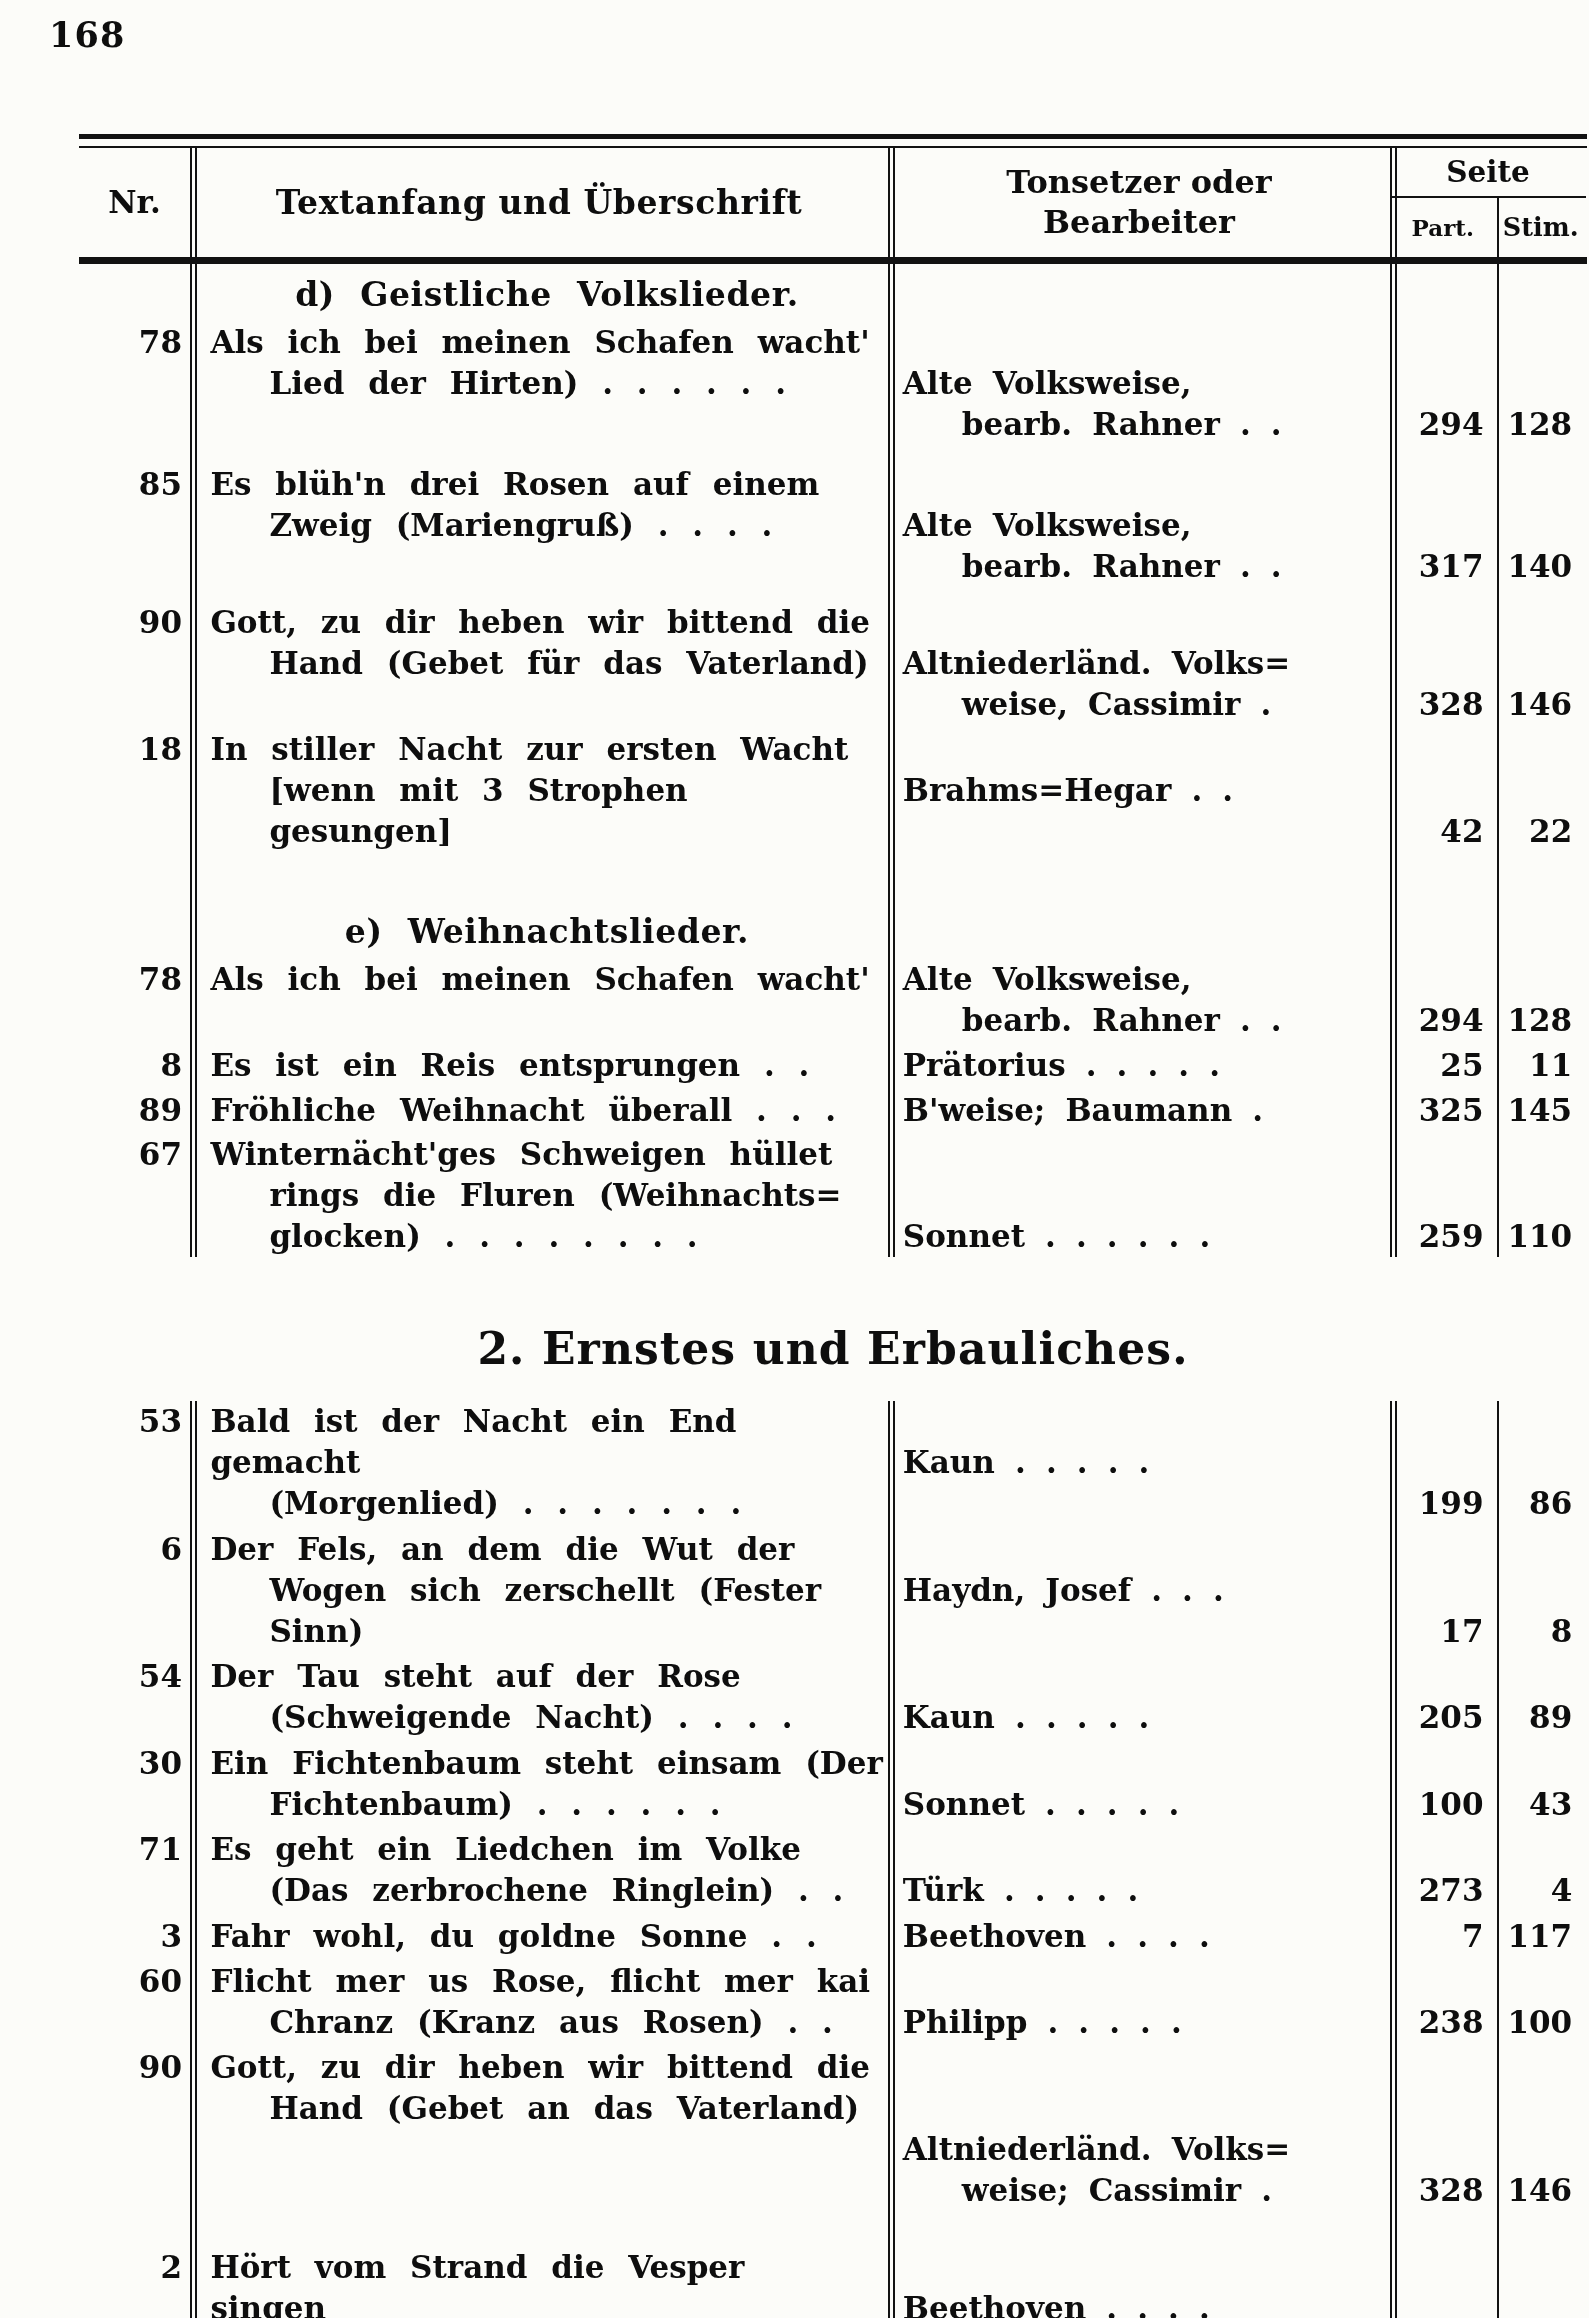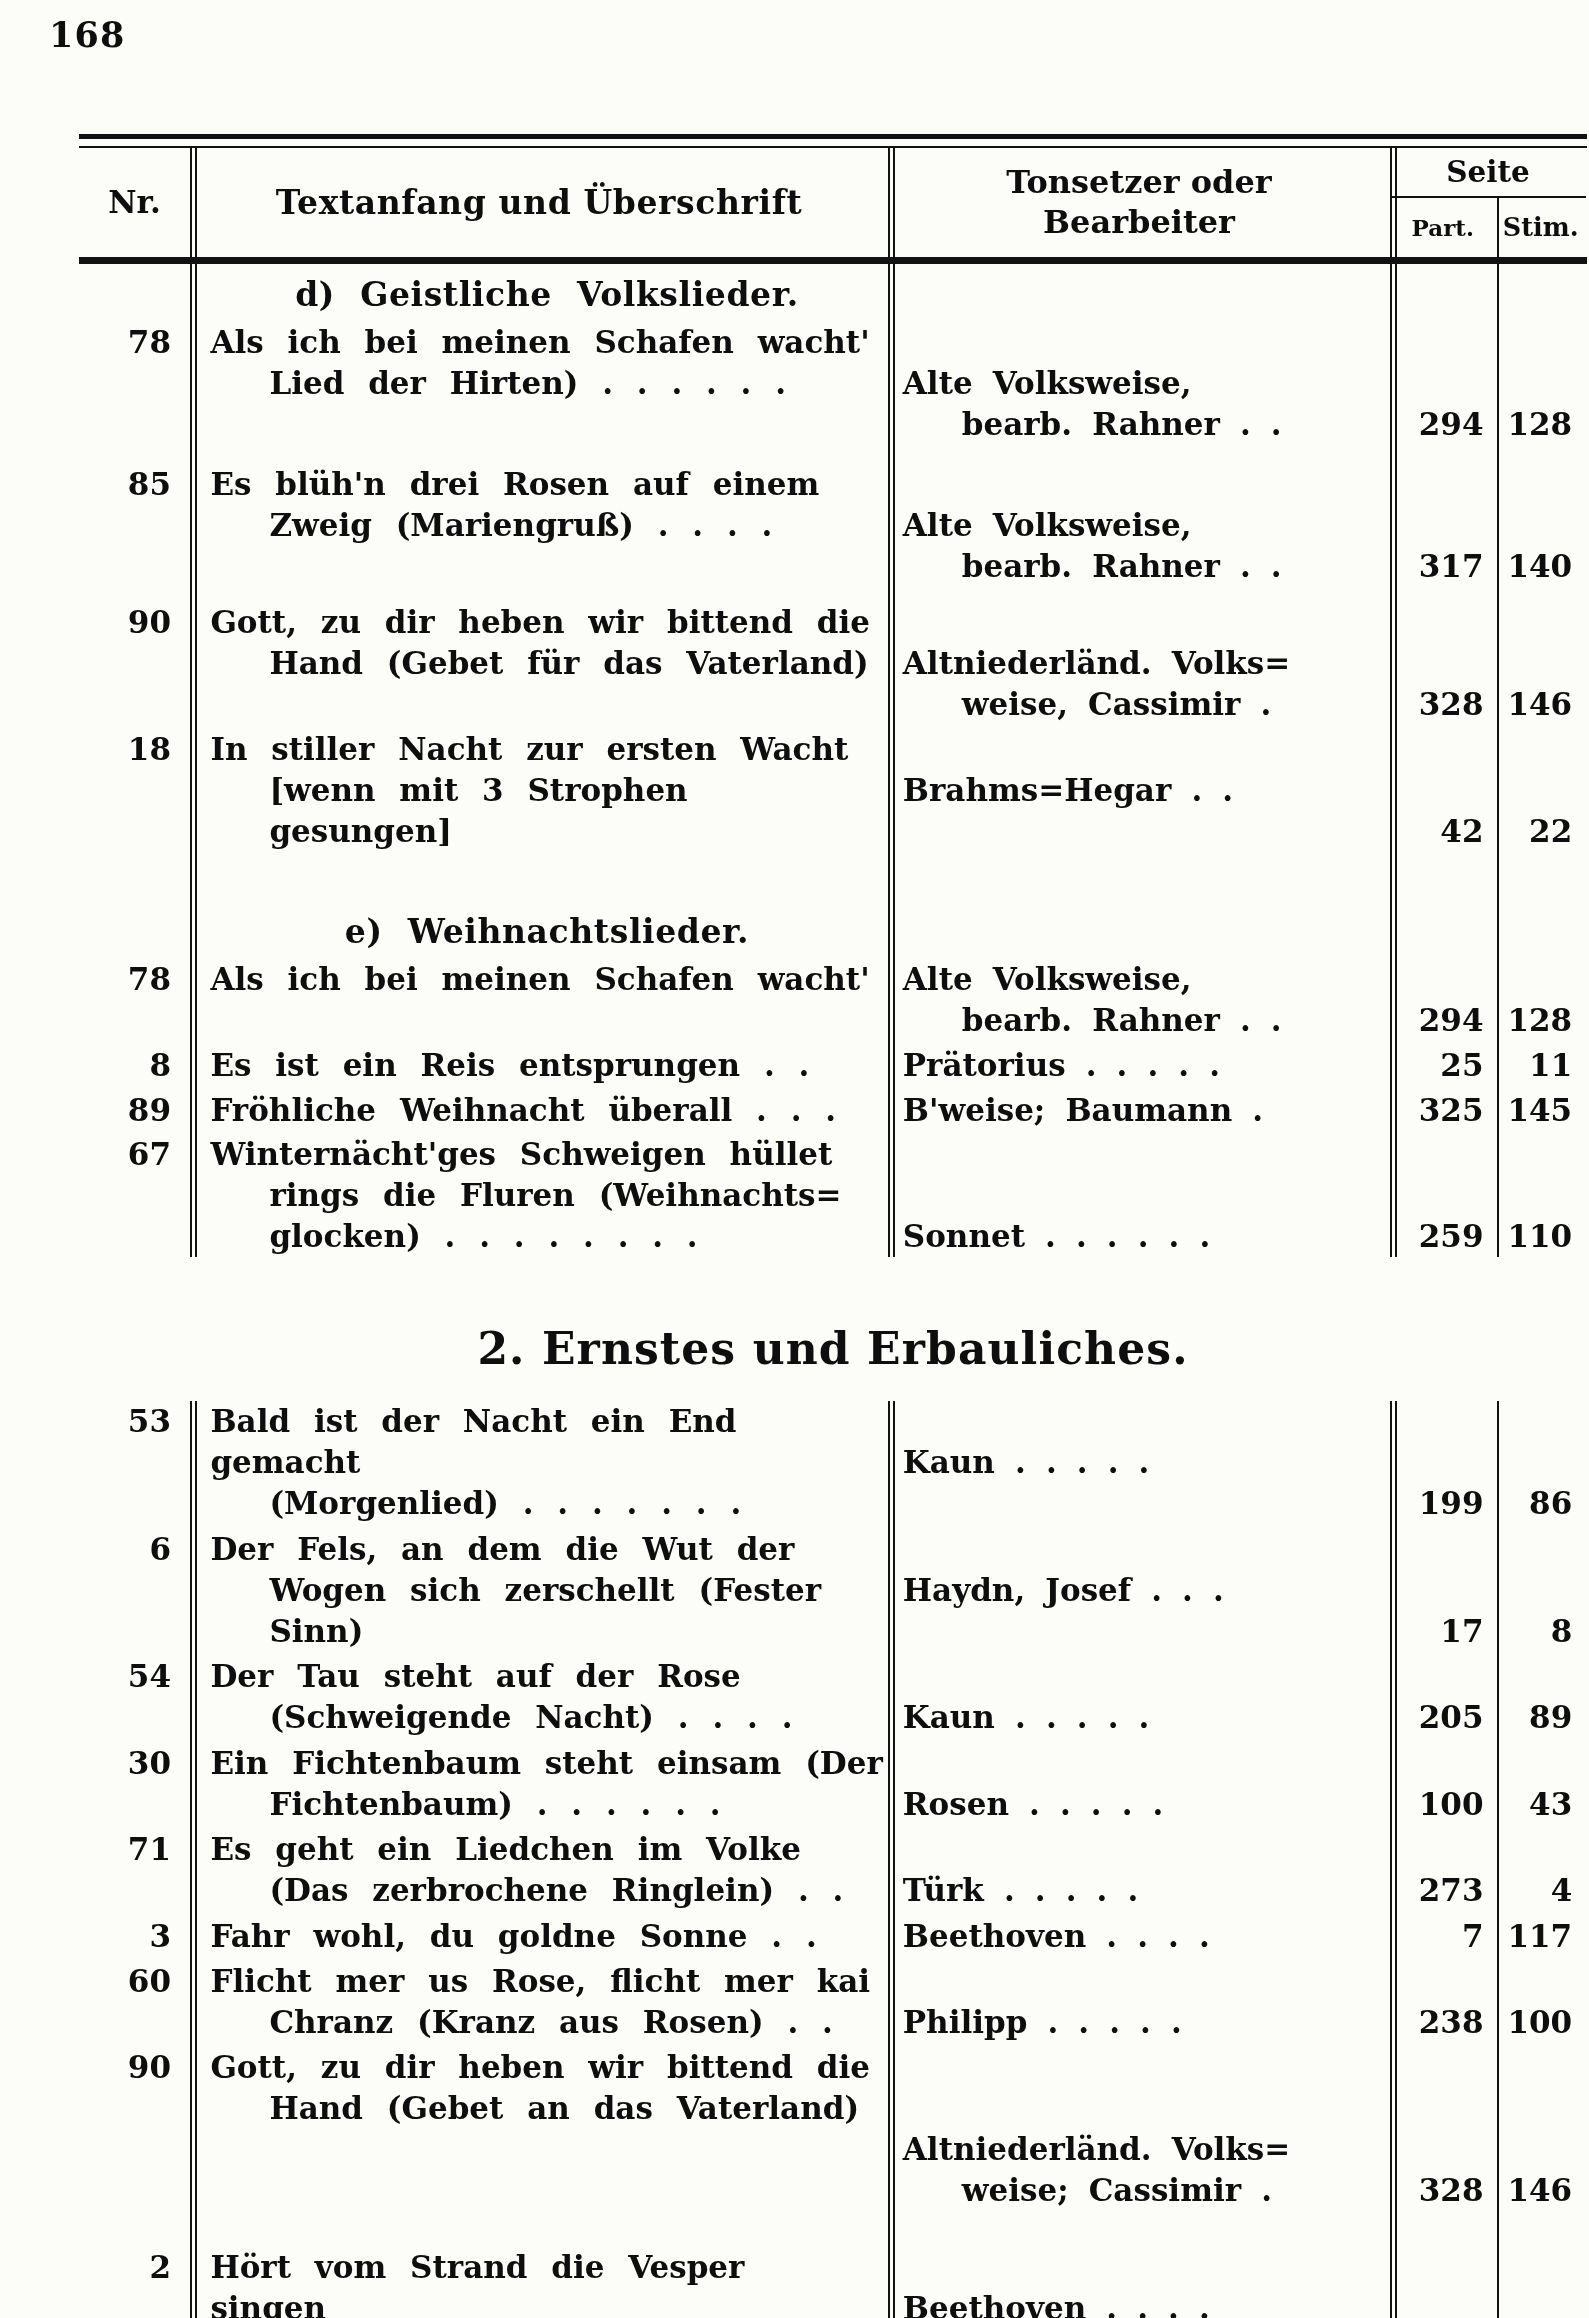--- a/index.html
+++ b/index.html
@@ -18,21 +18,21 @@
   .h-tx{width:698px;display:flex;align-items:center;justify-content:center;font-size:33px;letter-spacing:0.6px;}
   .h-cp{width:502px;display:flex;flex-direction:column;align-items:center;justify-content:center;
         font-size:32px;line-height:40px;}
   .h-se{width:196px;display:flex;flex-direction:column;}
   .h-se-top{height:50px;display:flex;align-items:center;justify-content:center;font-size:29.5px;
             border-bottom:2.8px solid #121212;box-sizing:border-box;}
   .h-se-bot{flex:1;display:flex;}
   .h-part{width:106px;display:flex;align-items:center;justify-content:center;font-size:23px;}
   .h-stim{width:91px;display:flex;align-items:center;justify-content:center;font-size:25.5px;}
   .row{display:flex;align-items:flex-start;}
-  .c-nr{width:111px;box-sizing:border-box;text-align:right;padding-right:19px;font-size:31px;line-height:41px;}
+  .c-nr{width:111px;box-sizing:border-box;text-align:right;padding-right:8px;font-size:31px;line-height:41px;}
   .c-tx{width:698px;box-sizing:border-box;padding-left:20.4px;padding-right:4.5px;
         font-size:31px;line-height:41px;word-spacing:0.42em;}
   .c-cp{width:502px;box-sizing:border-box;padding-left:14.8px;padding-right:10px;
         font-size:31px;line-height:41px;word-spacing:0.30em;}
   .c-pt{width:106px;box-sizing:border-box;text-align:right;padding-right:12.5px;
         font-size:31px;line-height:41px;align-self:flex-end;}
   .c-st{width:91px;box-sizing:border-box;text-align:right;padding-right:14.8px;
         font-size:31px;line-height:41px;align-self:flex-end;}
   .cont{padding-left:59px;}
   .sech{display:block;text-align:center;font-size:33px;line-height:42px;letter-spacing:0.6px;}
@@ -237,21 +237,21 @@
         <div class="c-st">89</div>
       </div>
 
       <div class="row" style="margin-bottom:4.5px;">
         <div class="c-nr">30</div>
         <div class="c-tx">
           <div>Ein Fichtenbaum steht einsam (Der</div>
           <div class="cont">Fichtenbaum) . . . . . .</div>
         </div>
         <div class="c-cp" style="margin-top:41px;">
-          <div>Rosen . . . . .</div>
+          <div>Sonnet . . . . .</div>
         </div>
         <div class="c-pt">100</div>
         <div class="c-st">43</div>
       </div>
 
       <div class="row" style="margin-bottom:4.5px;">
         <div class="c-nr">71</div>
         <div class="c-tx">
           <div>Es geht ein Liedchen im Volke</div>
           <div class="cont">(Das zerbrochene Ringlein) . .</div>

